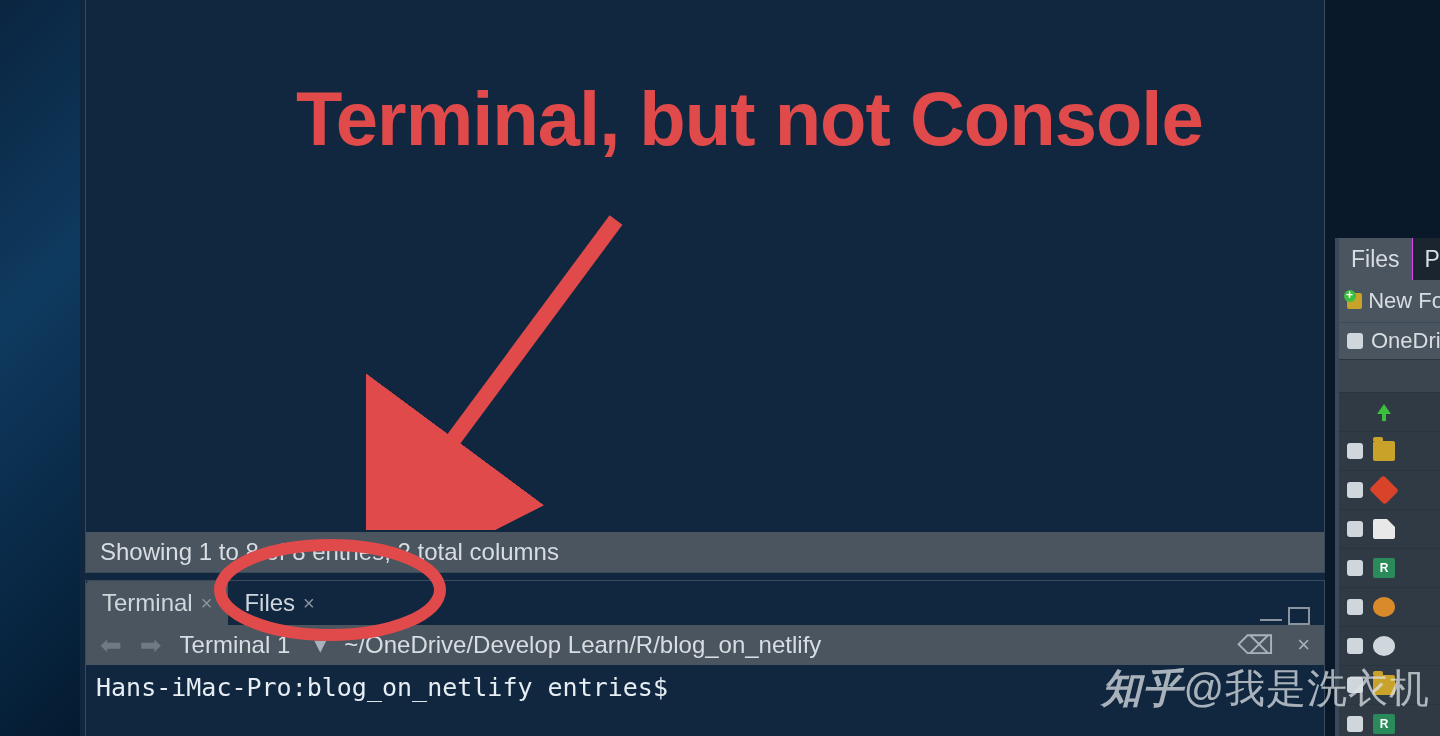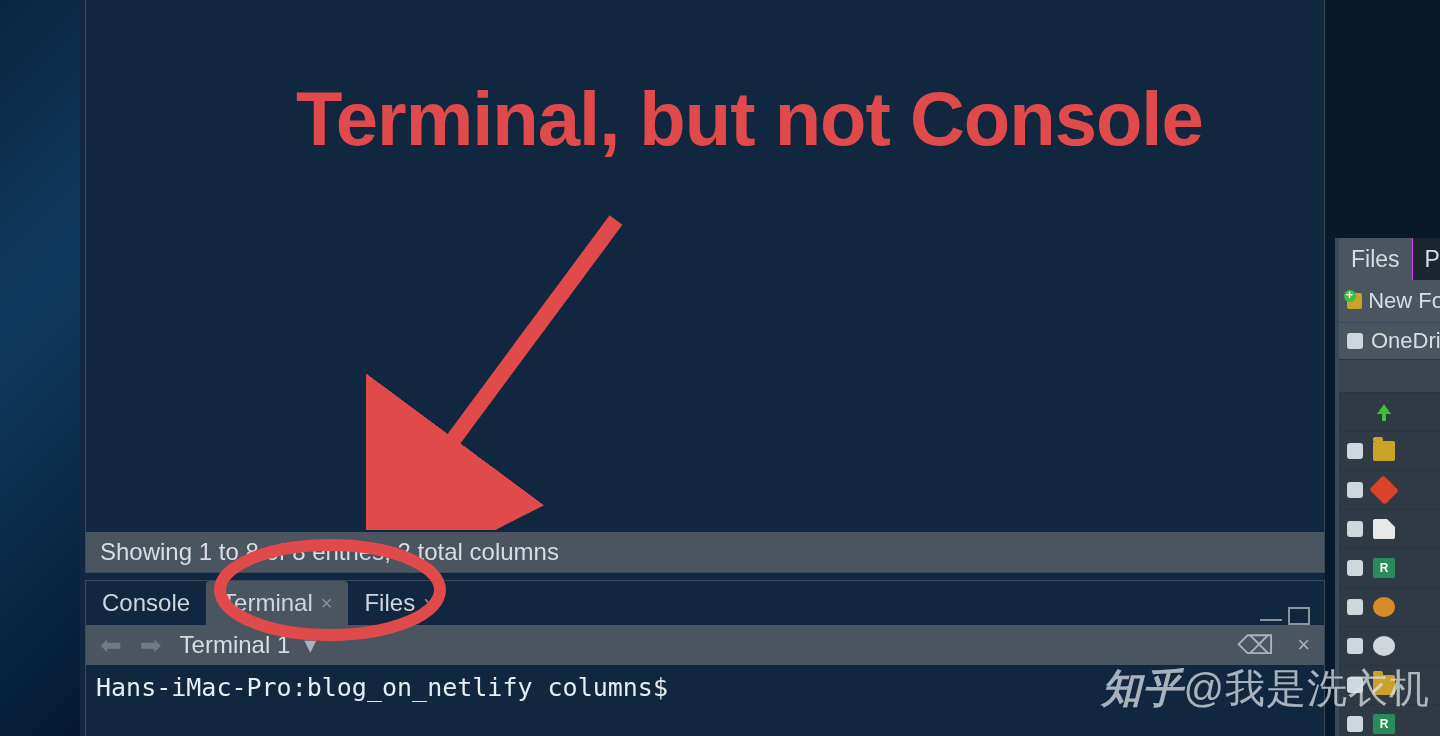--- a/index.html
+++ b/index.html
@@ -16,21 +16,21 @@
   .tabs{height:44px;background:#10273f;display:flex;align-items:flex-end;font-size:24px;color:#cfd6dc;}
   .tab{padding:8px 16px 8px 16px;display:flex;align-items:center;gap:8px;cursor:pointer;}
   .tab.active{background:#4a5560;border-top-left-radius:4px;border-top-right-radius:4px;}
   .tab .close{color:#8a95a0;font-size:20px;}
   .tab-spacer{flex:1;}
   .winctrl{display:flex;gap:6px;padding-right:14px;align-items:center;}
   .winctrl .min{width:22px;height:8px;border:2px solid #8a95a0;border-top:none;border-left:none;border-right:none;}
   .winctrl .max{width:18px;height:14px;border:2px solid #8a95a0;}
   .term-toolbar{height:40px;background:#4a5560;display:flex;align-items:center;gap:18px;padding:0 14px;color:#d8dde2;font-size:24px;position:relative;}
   .nav-arrow{color:#6f7a85;font-size:26px;}
-  .term-name{display:flex;align-items:center;gap:14px;}
+  .term-name{display:flex;align-items:center;gap:24px;}
   .dd{color:#a8b2bc;}
   .broom{position:absolute;right:50px;font-size:26px;color:#a8b2bc;}
   .term-close{position:absolute;right:14px;color:#a8b2bc;font-size:22px;}
   .term-body{padding:8px 10px;font-family:"Menlo","Consolas",monospace;font-size:25px;color:#e6edf3;}
   
   .right-panel{position:absolute;left:1335px;top:238px;width:105px;height:498px;background:#2f3a45;border-left:4px solid #3a4a5a;color:#d8dde2;overflow:hidden;}
   .rp-tabs{display:flex;height:42px;background:#1a2530;}
   .rp-tab{padding:8px 12px;font-size:23px;background:#4a5560;border-right:1px solid #d946ef;}
   .rp-tab.inactive{background:#1a2530;}
   .rp-toolbar{height:42px;background:#4a5560;display:flex;align-items:center;gap:6px;padding-left:8px;font-size:22px;white-space:nowrap;}
@@ -75,23 +75,20 @@
         </marker>
       </defs>
       <line x1="250" y1="10" x2="50" y2="280" stroke="#e14a4a" stroke-width="16" marker-end="url(#ah)"></line>
     </svg>
 
     <div class="status">Showing 1 to 8 of 8 entries, 2 total columns</div>
   </div>
 
   <div class="bottom-panel">
     <div class="tabs">
-      <div class="tab">
-        <span>Console</span>
-      </div>
       <div class="tab active">
         <span>Terminal</span>
         <span class="close">×</span>
       </div>
       <div class="tab">
         <span>Files</span>
         <span class="close">×</span>
       </div>
       <div class="tab-spacer"></div>
       <div class="winctrl">
@@ -100,26 +97,27 @@
       </div>
     </div>
 
     <div class="term-toolbar">
       <span class="nav-arrow">⬅</span>
       <span class="nav-arrow">➡</span>
       <span class="term-name">
         <span>Terminal 1</span>
         <span class="dd">▾</span>
       </span>
+      <span>~/OneDrive/Develop Learn/R/blog_on_netlify</span>
       <span class="broom">⌫</span>
       <span class="term-close">×</span>
     </div>
 
     <div class="term-body">
-      <span>Hans-iMac-Pro:blog_on_netlify columns$</span>
+      <span>Hans-iMac-Pro:blog_on_netlify entries$</span>
     </div>
   </div>
 
   <svg class="ellipse-svg" width="240" height="110">
     <ellipse cx="120" cy="55" rx="110" ry="45" fill="none" stroke="#e14a4a" stroke-width="12"></ellipse>
   </svg>
 
 </div>
 
 <div class="right-panel">

